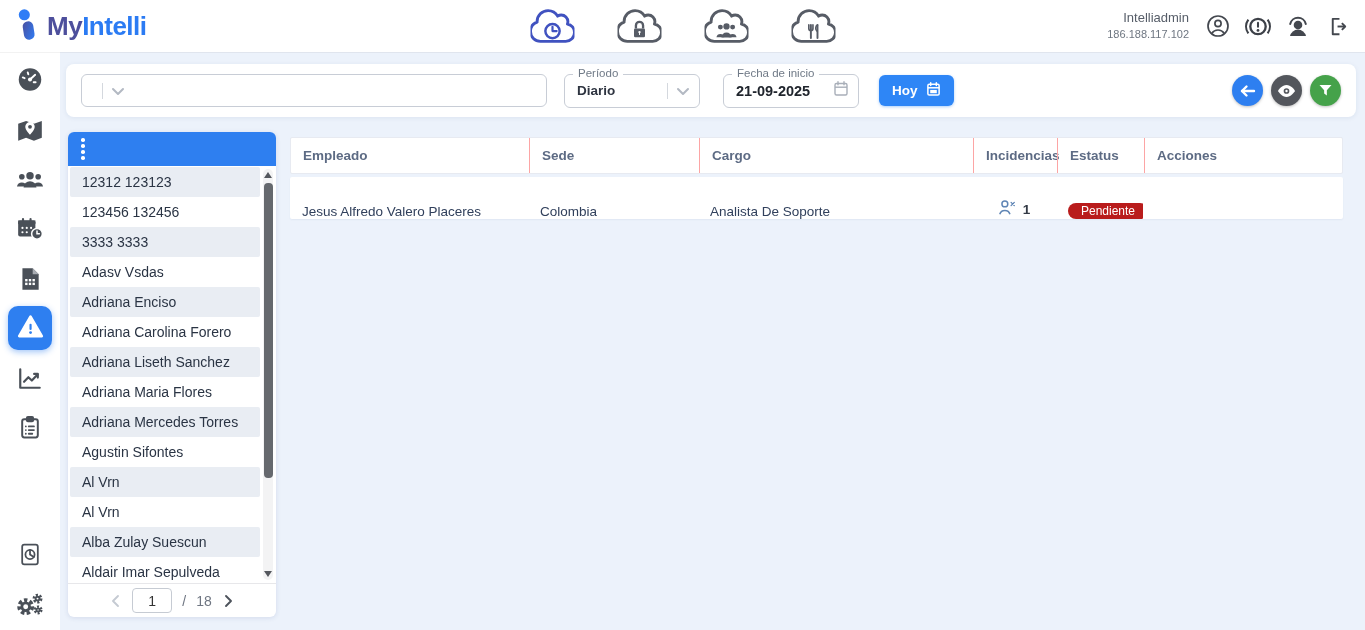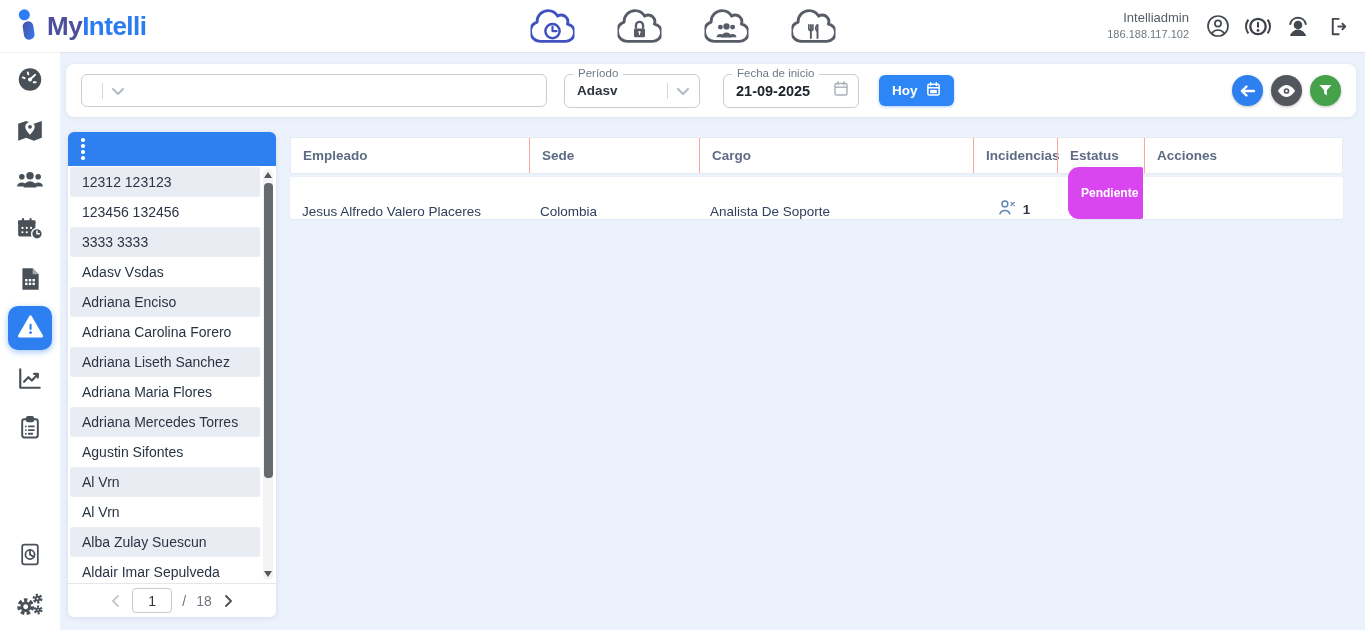--- a/index.html
+++ b/index.html
@@ -105,22 +105,22 @@
   .th { display:flex; align-items:center; padding-left:12px; font-size:13.5px; font-weight:700;
         color:#5d6b84; cursor:pointer; }
   .th + .th { border-left:1px solid #fca5a5; }
   .trow { display:flex; align-items:flex-end; height:42px; background:#fff; margin-top:3px;
           border-radius:2px; box-shadow:0 1px 2px rgba(30,60,120,.06); }
   .td { padding-left:12px; font-size:13.5px; color:#31405c; white-space:nowrap; overflow:hidden; }
   .c1 { width:238px; } .c2 { width:170px; } .c3 { width:274px; }
   .c4 { width:84px; } .c5 { width:87px; } .c6 { width:190px; }
   .td-inc { display:flex; align-items:center; justify-content:center; gap:6px; padding-left:0; }
   .inc-num { font-weight:700; color:#333a45; }
-  .badge { display:inline-block; background:#d946ef; color:#fff; font-size:12px; font-weight:700;
-           padding:19px 13px; border-radius:11px; }
+  .badge { display:inline-block; background:#b91c1c; color:#fff; font-size:12px; font-weight:400;
+           padding:1px 13px; border-radius:11px; }
 </style>
 </head>
 <body>
 
 <div class="app">
 
   <header class="topbar">
     <div class="logo-area">
       <span>
         <svg width="24" height="33" viewBox="0 0 26 34">
@@ -350,21 +350,21 @@
         <span class="vsep"></span>
         <span>
           <svg width="14" height="9">
               <polyline points="2,2 7,7 12,2" fill="none" stroke="#b3b9c3" stroke-width="2" stroke-linecap="round" stroke-linejoin="round"></polyline>
             </svg>
         </span>
       </div>
 
       <div class="field period-field">
         <span class="field-label">Período</span>
-        <span class="period-value">Adasv</span>
+        <span class="period-value">Diario</span>
         <span class="vsep"></span>
         <span>
           <svg width="14" height="9">
               <polyline points="2,2 7,7 12,2" fill="none" stroke="#b3b9c3" stroke-width="2" stroke-linecap="round" stroke-linejoin="round"></polyline>
             </svg>
         </span>
       </div>
 
       <div class="field date-field">
         <span class="field-label">Fecha de inicio</span>

